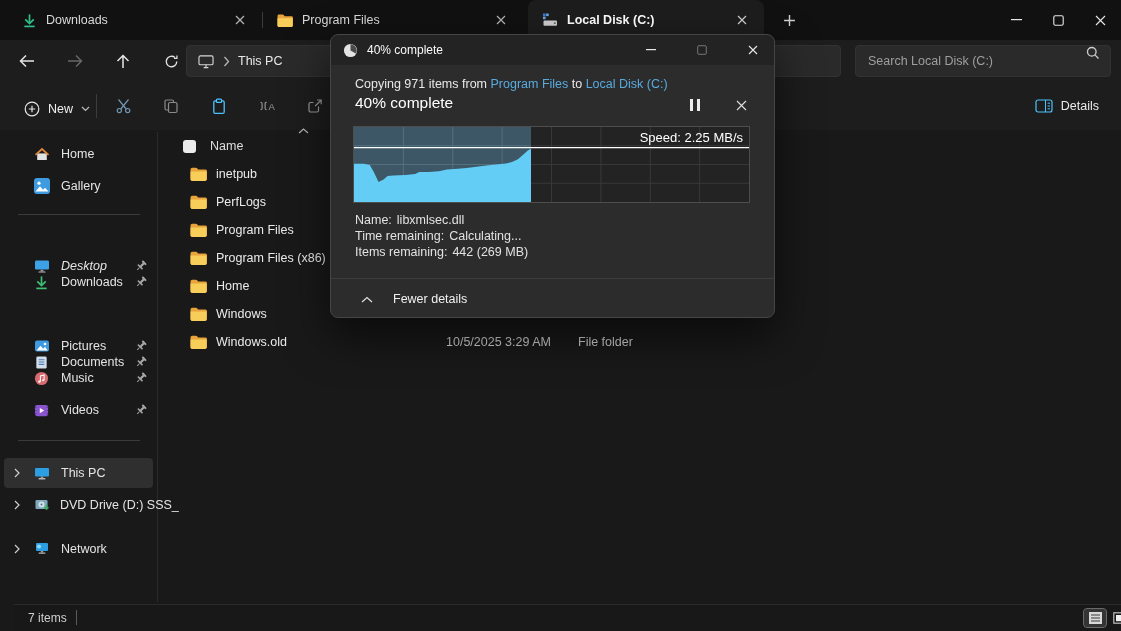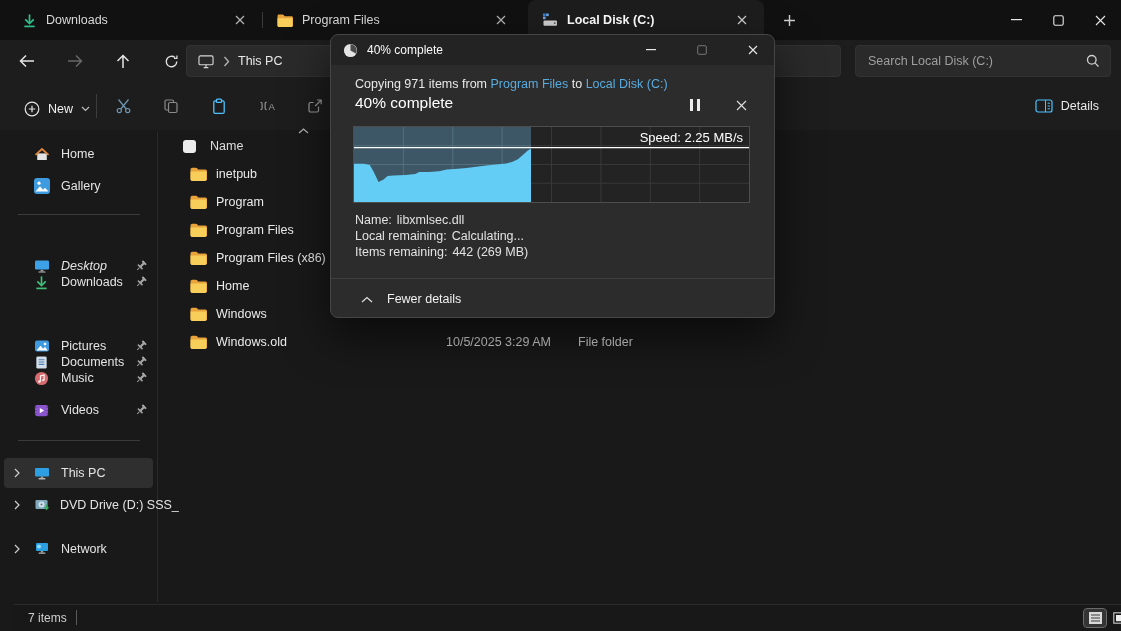--- a/index.html
+++ b/index.html
@@ -16,21 +16,21 @@
   .tab-close{width:24px;height:24px;border-radius:4px;display:flex;align-items:center;justify-content:center;}
   .tab-divider{width:1px;height:16px;background:#3b3b3b;align-self:center;}
   .tab.active{background:#1d1d1d;border-radius:8px 8px 0 0;color:#ffffff;font-weight:bold;}
   #newtab{width:30px;height:30px;border-radius:4px;display:flex;align-items:center;justify-content:center;color:#cfcfcf;font-size:17px;}
   .wctl{width:42px;height:38px;display:flex;align-items:center;justify-content:center;}
 
   
   #toolbar{left:0;top:40px;width:1121px;height:42px;background:#1d1d1d;}
   .navbtn{width:34px;height:30px;display:flex;align-items:center;justify-content:center;border-radius:4px;}
   #addressbar{left:186px;top:45px;width:655px;height:32px;background:#2a2a2a;border:1px solid #323232;border-radius:4px;display:flex;align-items:center;gap:8px;padding:0 10px;box-sizing:border-box;}
-  #searchbar{left:855px;top:45px;width:256px;height:32px;background:#2a2a2a;border:1px solid #323232;border-radius:4px;display:flex;align-items:center;padding:0 10px;box-sizing:border-box;}
+  #searchbar{left:855px;top:45px;width:256px;height:32px;background:#2a2a2a;border:1px solid #323232;border-radius:4px;display:flex;padding:0 10px;box-sizing:border-box;}
   #searchbar input{flex:1;background:transparent;border:none;outline:none;color:#cfcfcf;font-size:12.5px;font-family:inherit;}
   #searchbar input::placeholder{color:#9f9f9f;opacity:1;}
 
   
   #cmdbar{left:0;top:82px;width:1121px;height:48px;background:#1d1d1d;}
   #newbtn{left:12px;top:93px;height:32px;display:flex;align-items:center;gap:8px;padding:0 12px;border-radius:4px;color:#f0f0f0;}
   .cmdicon{width:38px;height:32px;display:flex;align-items:center;justify-content:center;border-radius:4px;}
   #detailsbtn{right:12px;top:90px;height:32px;display:flex;align-items:center;gap:8px;padding:0 10px;border-radius:4px;color:#eaeaea;}
 
   
@@ -63,21 +63,21 @@
   .dlgctl{width:42px;height:30px;display:flex;align-items:center;justify-content:center;}
   #dlg-subtitle{position:absolute;left:24px;top:42px;font-size:12.5px;color:#e8e8e8;white-space:nowrap;}
   #dlg-subtitle .lnk{color:#58abdf;}
   #dlg-heading{position:absolute;left:24px;top:59px;font-size:15.5px;color:#ffffff;}
   .dlg-iconbtn{position:absolute;top:55px;width:32px;height:30px;display:flex;align-items:center;justify-content:center;border-radius:4px;}
   #chartwrap{position:absolute;left:22px;top:91px;width:397px;height:77px;border:1px solid #4d4d4d;box-sizing:border-box;background:#232323;}
   #speedlabel{position:absolute;right:6px;top:3px;color:#ffffff;font-size:13px;}
   .dlg-info{position:absolute;left:24px;font-size:12.5px;color:#e2e2e2;white-space:nowrap;}
   .dlg-info .v{margin-left:5px;}
   #dlg-divider{position:absolute;left:0;top:243px;width:100%;height:1px;background:#3e3e3e;}
-  #fewer{position:absolute;left:30px;top:251px;height:26px;display:flex;align-items:center;gap:14px;color:#f0f0f0;font-size:12.5px;justify-content:flex-end;}
+  #fewer{position:absolute;left:30px;top:251px;height:26px;display:flex;align-items:center;gap:20px;color:#f0f0f0;font-size:12.5px;justify-content:flex-end;}
 </style>
 </head>
 <body>
 
 <div id="tabbar" class="abs flex">
   <div class="tab" style="width:230px;margin-left:8px;">
     <span class="icon">
       <svg width="15" height="15" viewBox="0 0 16 16" fill="none" stroke="#2fc08b" stroke-width="1.8">
         <path d="M8 1.5v9"></path>
           <path d="M3.5 6.8L8 11.3 12.5 6.8"></path>
@@ -470,21 +470,21 @@
   <span class="fdate"></span>
   <span class="ftype"></span>
 </div>
 <div class="filerow" style="top:189px;">
   <span class="ficon">
       <svg width="17" height="14" viewBox="0 0 16 13">
         <path d="M.5 2C.5 1.2 1.2.5 2 .5h3.6c.45 0 .9.2 1.1.5l1 1.2h6.8c.8 0 1.5.7 1.5 1.5v7.8c0 .8-.7 1.5-1.5 1.5H2c-.8 0-1.5-.7-1.5-1.5z" fill="#e8a33b"></path>
         <path d="M.5 4.2h15v7.3c0 .8-.7 1.5-1.5 1.5H2c-.8 0-1.5-.7-1.5-1.5z" fill="#f8ce5a"></path>
       </svg>
     </span>
-  <span class="fname">Program</span>
+  <span class="fname">PerfLogs</span>
   <span class="fdate"></span>
   <span class="ftype"></span>
 </div>
 <div class="filerow" style="top:217px;">
   <span class="ficon">
       <svg width="17" height="14" viewBox="0 0 16 13">
         <path d="M.5 2C.5 1.2 1.2.5 2 .5h3.6c.45 0 .9.2 1.1.5l1 1.2h6.8c.8 0 1.5.7 1.5 1.5v7.8c0 .8-.7 1.5-1.5 1.5H2c-.8 0-1.5-.7-1.5-1.5z" fill="#e8a33b"></path>
         <path d="M.5 4.2h15v7.3c0 .8-.7 1.5-1.5 1.5H2c-.8 0-1.5-.7-1.5-1.5z" fill="#f8ce5a"></path>
       </svg>
     </span>
@@ -616,21 +616,21 @@
       <polygon id="speedArea" fill="#63cdf6" points="0.0,36.8 9.9,36.8 15.8,37.9 19.8,45.0 24.5,55.1 29.6,52.5 33.6,49.1 39.5,48.4 51.4,48.0 61.2,46.9 65.2,45.0 75.0,45.0 84.9,44.3 92.8,42.4 100.7,42.0 112.6,40.9 122.5,39.8 132.3,38.6 142.2,37.5 152.1,36.4 158.0,34.9 163.9,32.3 169.1,27.8 173.8,23.6 177.0,21.8 177.0,75 0,75"></polygon>
       <line id="speedLine" x1="0" y1="20.6" x2="395" y2="20.6" stroke="#ffffff" stroke-width="1.3"></line>
     </svg>
     <div id="speedlabel">Speed: 2.25 MB/s</div>
   </div>
 
   <div class="dlg-info" style="top:178px;">
     <span>Name:</span><span class="v">libxmlsec.dll</span>
   </div>
   <div class="dlg-info" style="top:194px;">
-    <span>Local remaining:</span><span class="v">Calculating...</span>
+    <span>Time remaining:</span><span class="v">Calculating...</span>
   </div>
   <div class="dlg-info" style="top:210px;">
     <span>Items remaining:</span><span class="v">442 (269 MB)</span>
   </div>
 
   <div id="dlg-divider"></div>
   <div id="fewer">
     <span>
       <svg width="12" height="7" viewBox="0 0 12 7" fill="none" stroke="#dcdcdc" stroke-width="1.3">
           <path d="M1 6l5-4.5L11 6"></path>

